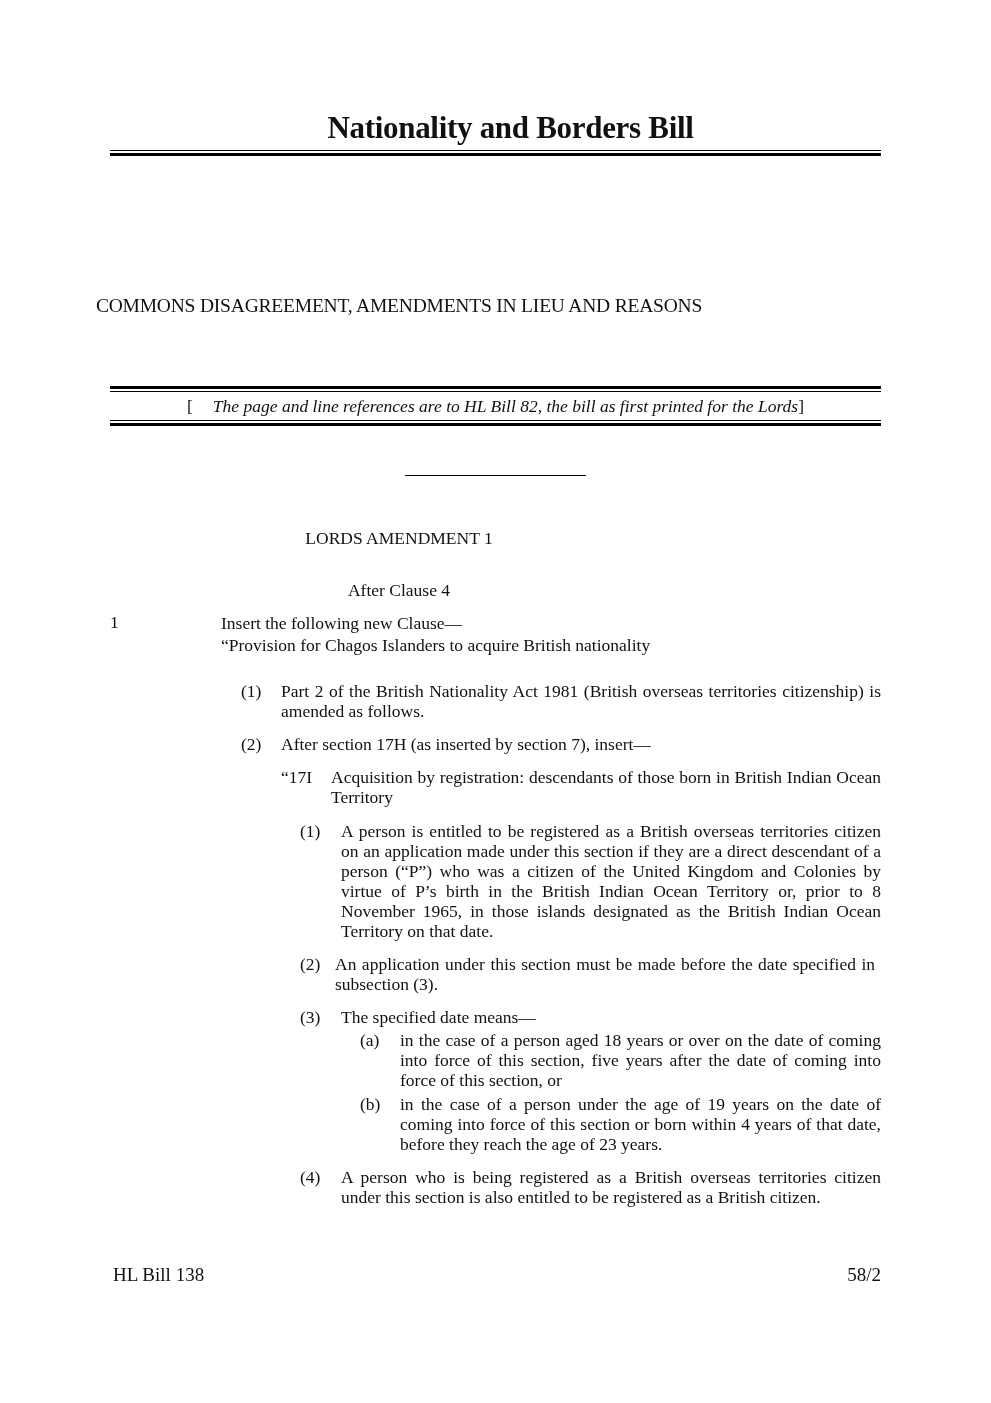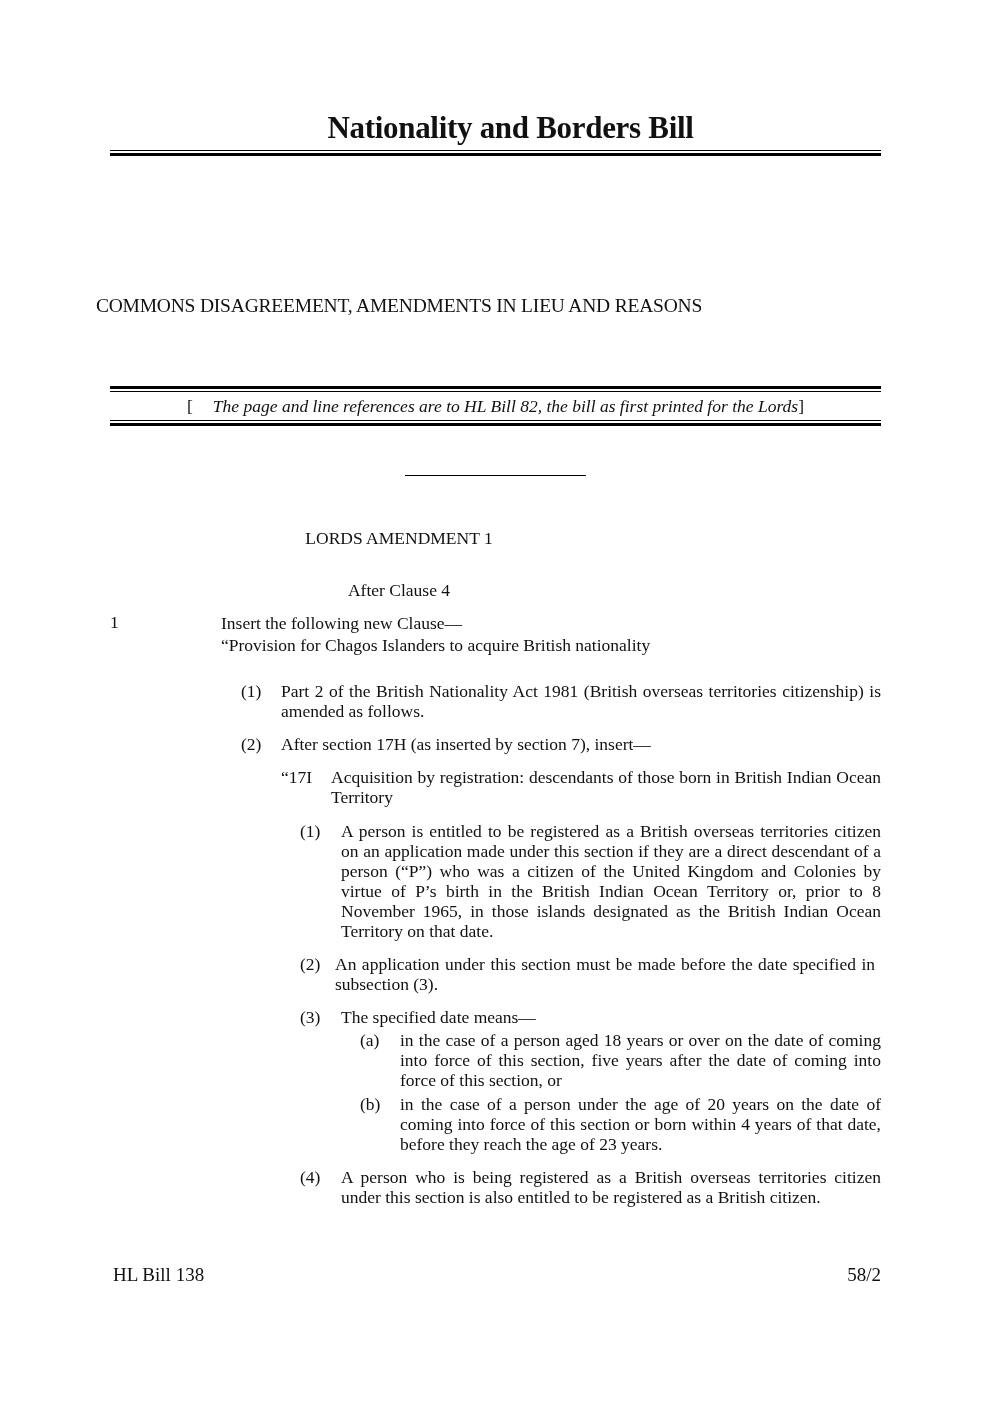--- a/index.html
+++ b/index.html
@@ -85,19 +85,19 @@
 <div class="abs body-text" style="left:300px; top:954px;">(2)</div>
 <div class="abs body-text justify" style="left:323px; top:954px; width:540px;margin-left:12px;">An application under this section must be made before the date specified in subsection (3).</div>
 
 <div class="abs body-text" style="left:300px; top:1007px;">(3)</div>
 <div class="abs body-text" style="left:341px; top:1007px; width:540px;">The specified date means—</div>
 
 <div class="abs body-text" style="left:360px; top:1030px;">(a)</div>
 <div class="abs body-text justify" style="left:400px; top:1030px; width:481px;">in the case of a person aged 18 years or over on the date of coming into force of this section, five years after the date of coming into force of this section, or</div>
 
 <div class="abs body-text" style="left:360px; top:1094px;">(b)</div>
-<div class="abs body-text justify" style="left:400px; top:1094px; width:481px;">in the case of a person under the age of 20 years on the date of coming into force of this section or born within 4 years of that date, before they reach the age of 23 years.</div>
+<div class="abs body-text justify" style="left:400px; top:1094px; width:481px;">in the case of a person under the age of 19 years on the date of coming into force of this section or born within 4 years of that date, before they reach the age of 23 years.</div>
 
 <div class="abs body-text" style="left:300px; top:1167px;">(4)</div>
 <div class="abs body-text justify" style="left:341px; top:1167px; width:540px;">A person who is being registered as a British overseas territories citizen under this section is also entitled to be registered as a British citizen.</div>
 
 <div class="abs footer" style="left:113px;">HL Bill 138</div>
 <div class="abs footer" style="right:110px;">58/2</div>
 
 </body></html>

